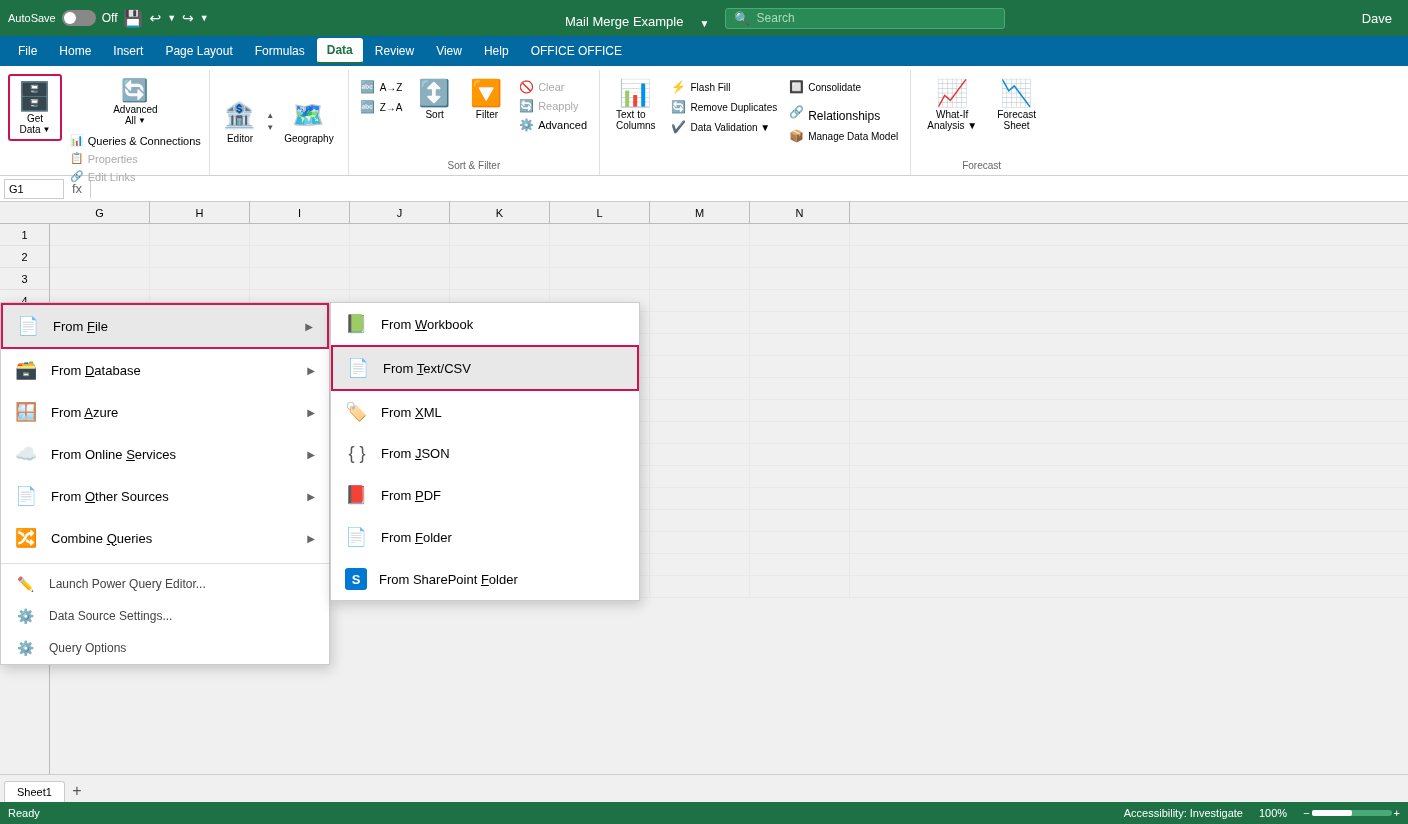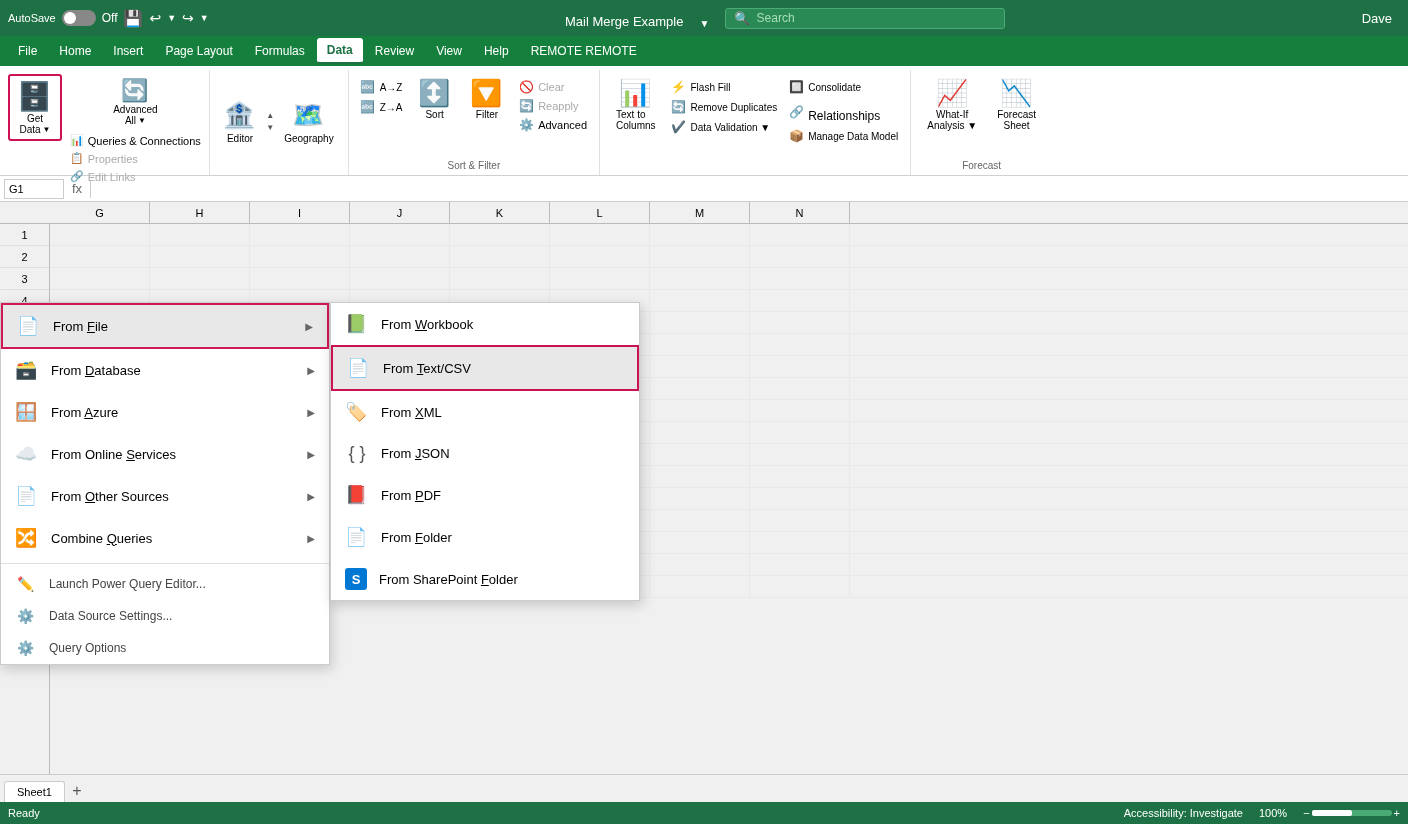--- a/index.html
+++ b/index.html
@@ -57,21 +57,21 @@
       color: white;
       outline: none;
       font-size: 12px;
       width: 220px;
     }
     .search-box input::placeholder { color: #aaddbb; }
     .title-bar-right { font-size: 13px; font-weight: 400; padding-right: 8px; }
 
     
     .menu-bar {
-      background: #15803d;
+      background: #0369a1;
       color: white;
       height: 30px;
       display: flex;
       align-items: center;
       padding: 0 8px;
       gap: 2px;
     }
     .menu-item {
       padding: 4px 10px;
       cursor: pointer;
@@ -377,21 +377,21 @@
 <div class="menu-bar">
   <div class="menu-item">File</div>
   <div class="menu-item">Home</div>
   <div class="menu-item">Insert</div>
   <div class="menu-item">Page Layout</div>
   <div class="menu-item">Formulas</div>
   <div class="menu-item active">Data</div>
   <div class="menu-item">Review</div>
   <div class="menu-item">View</div>
   <div class="menu-item">Help</div>
-  <div class="menu-item">REMOTE REMOTE</div>
+  <div class="menu-item">OFFICE OFFICE</div>
 </div>
 
 <div class="ribbon">
 
   <div class="ribbon-group" style="padding-right:4px;">
     <div class="ribbon-group-content">
 
       <div class="get-data-highlighted" style="display:flex;flex-direction:column;align-items:center;cursor:pointer;padding:4px 6px;border-radius:3px;background:white;min-width:54px;">
         <span style="font-size:28px;">🗄️</span>
         <span style="font-size:10px;white-space:nowrap;">Get</span>

